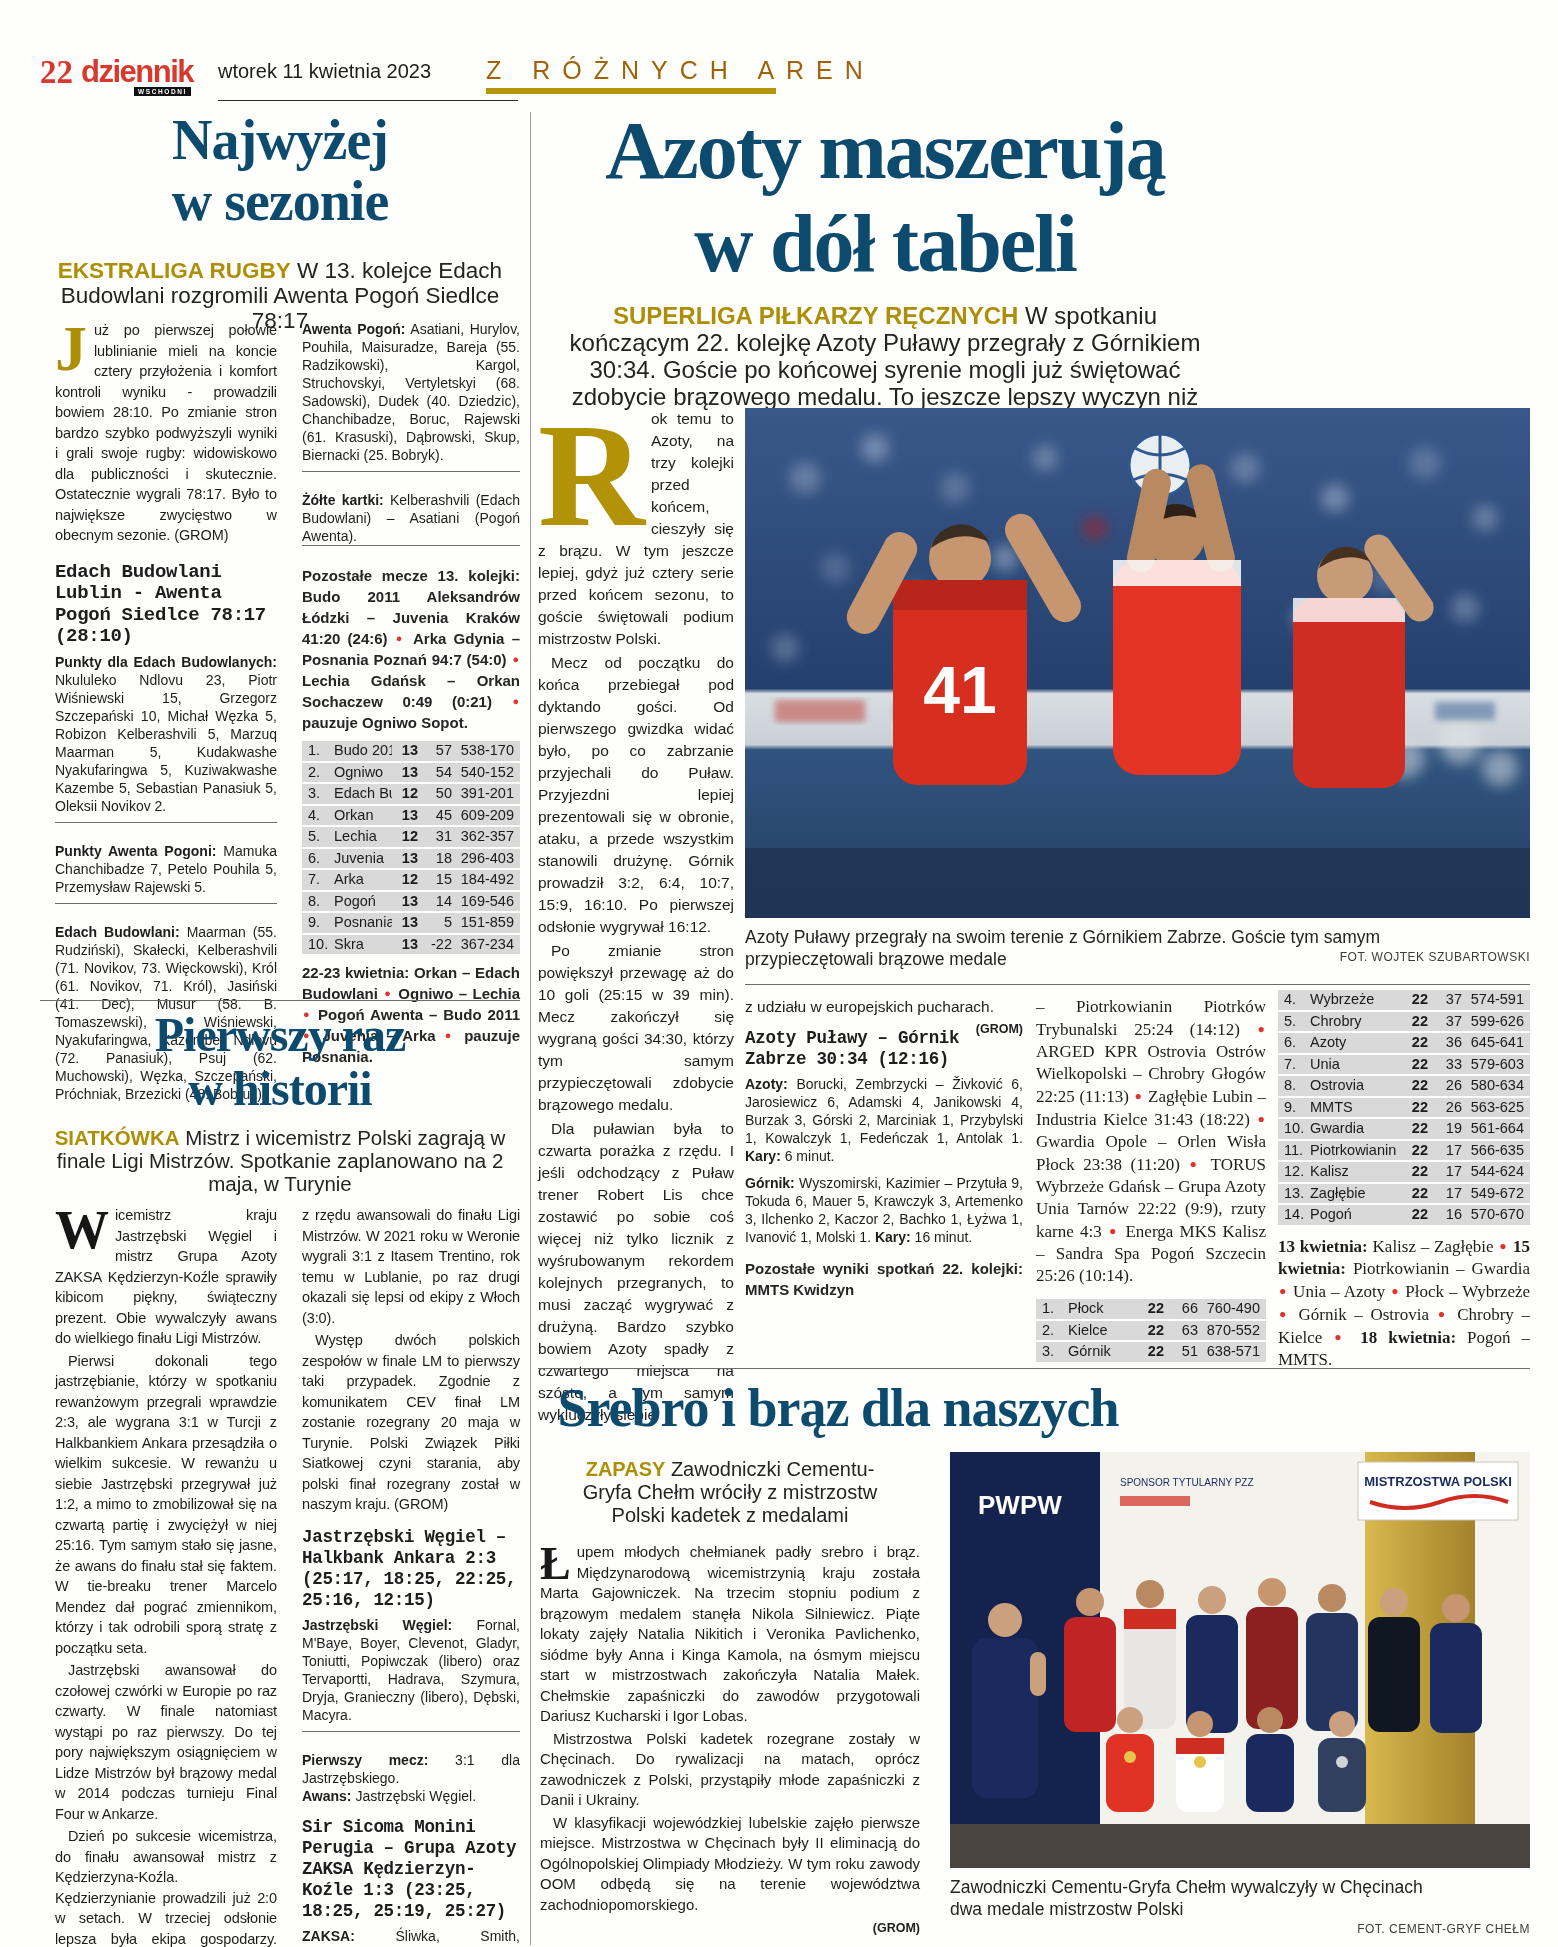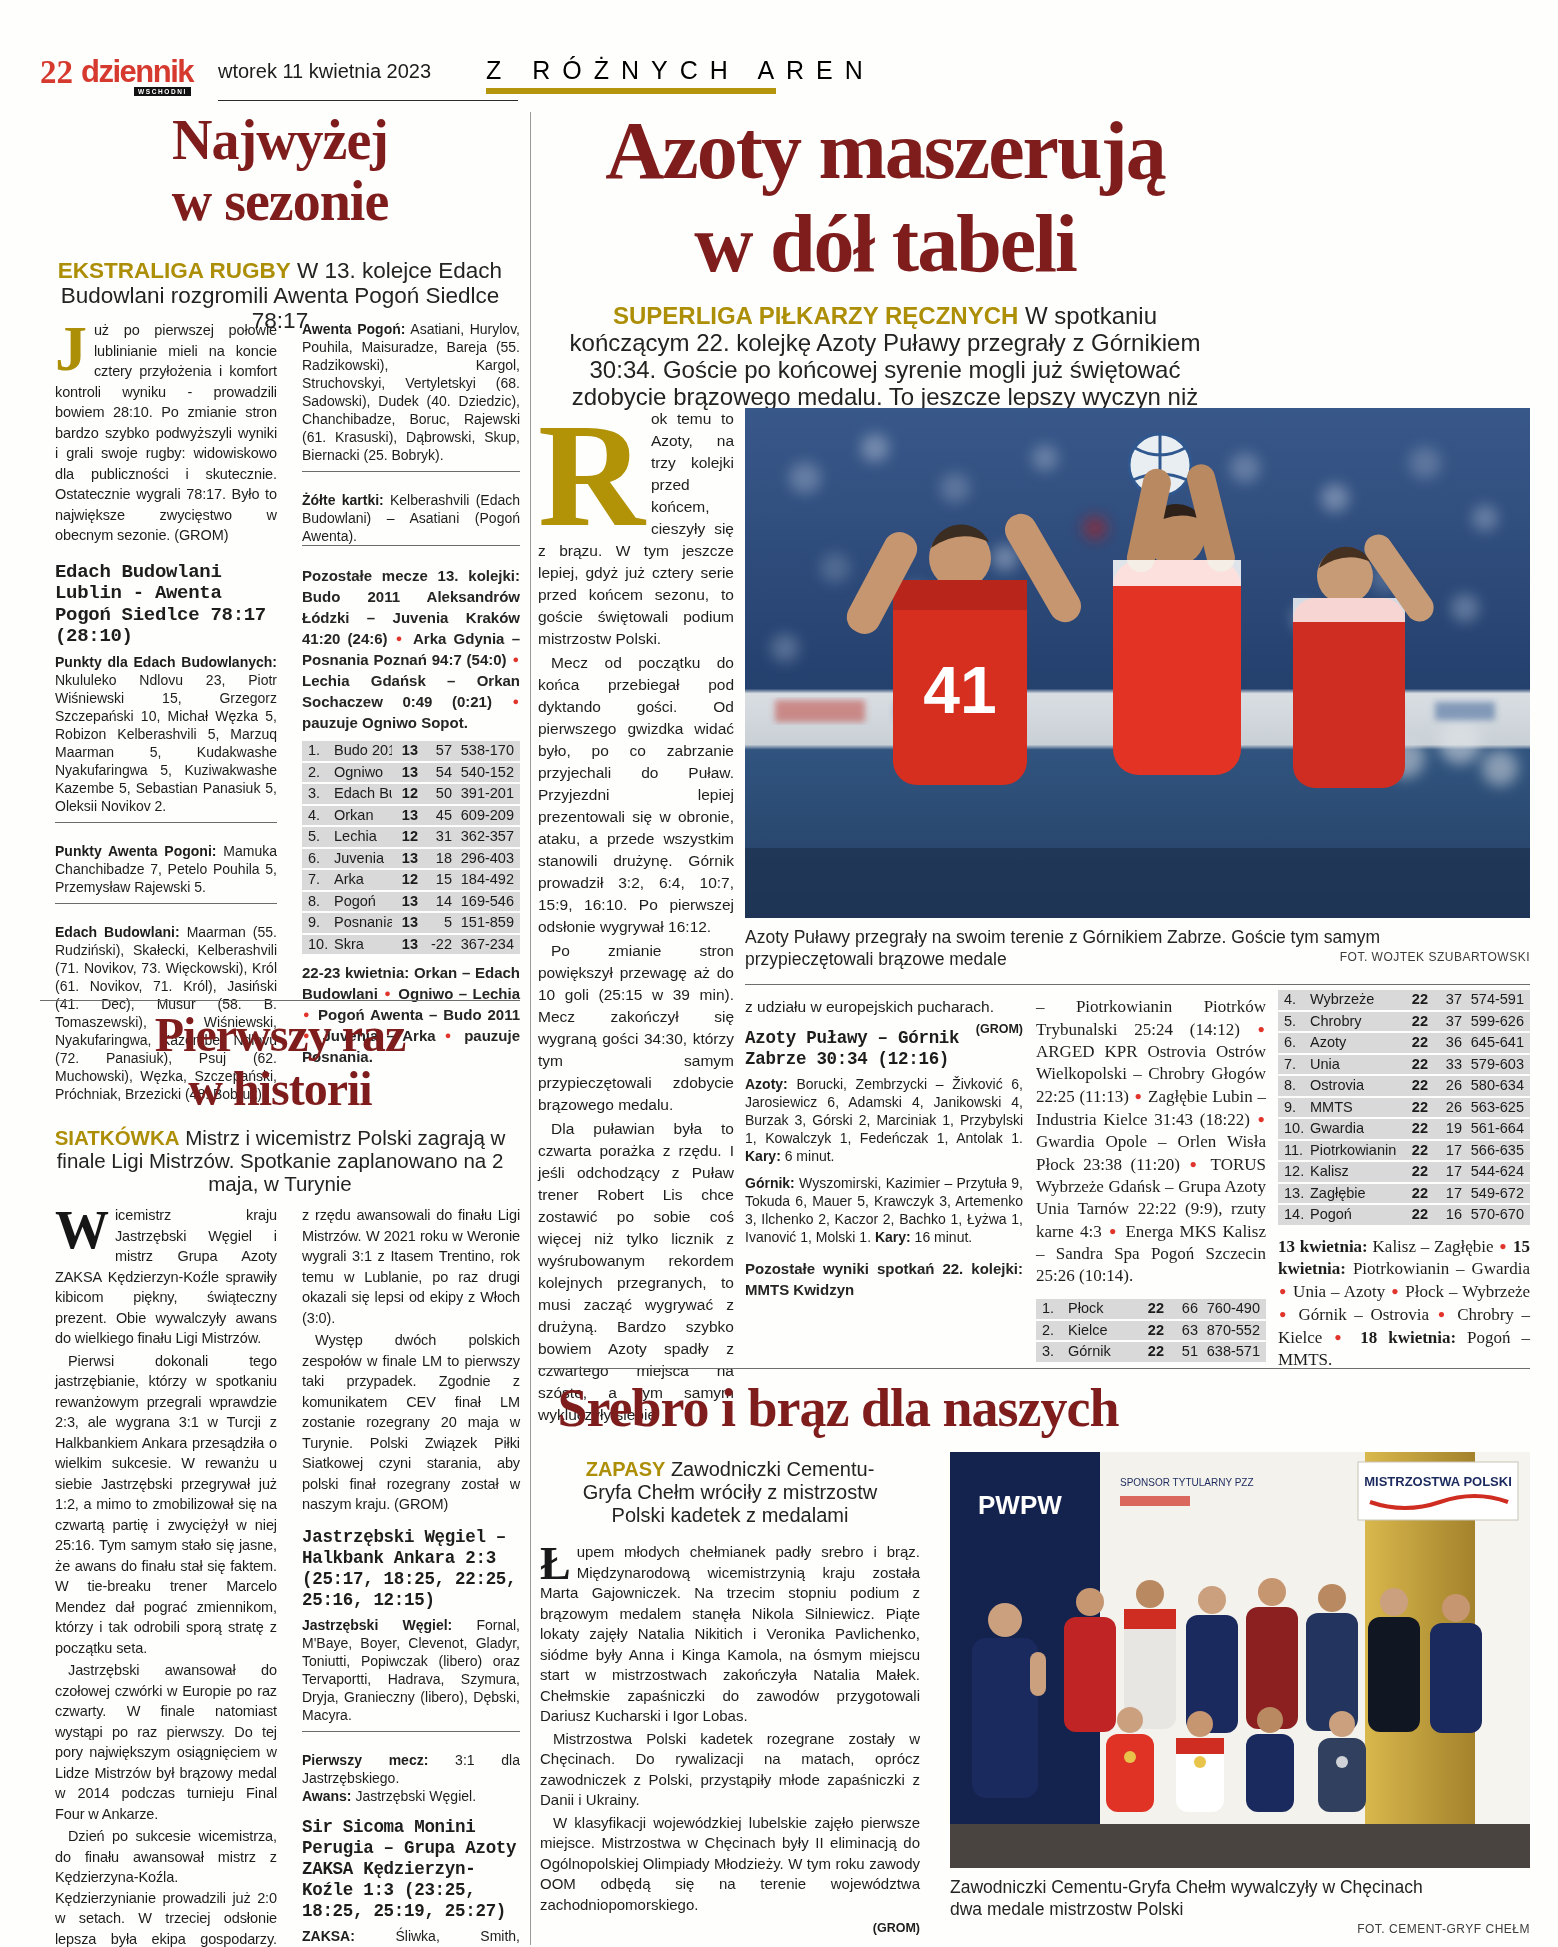--- a/index.html
+++ b/index.html
@@ -4,21 +4,21 @@
 <style>
   html,body{margin:0;padding:0;background:#e8e8e8;}
   .sheet{position:relative;width:1558px;height:1947px;background:#fefefd;overflow:hidden;
          font-family:"Liberation Sans",sans-serif;color:#1d1d1d;margin:0 auto;}
   .abs{position:absolute;}
   .center{text-align:center;}
   .jus{text-align:justify;hyphens:auto;overflow-wrap:break-word;}
   .bl{font-weight:bold;}
   .gold{color:#ad8e07;}
   .dot{color:#e1342b;font-size:.72em;vertical-align:2px;padding:0 1px;}
-  .headline{font-family:"Liberation Serif",serif;font-weight:bold;color:#7f1d1d;letter-spacing:-1px;}
+  .headline{font-family:"Liberation Serif",serif;font-weight:bold;color:#0c4a6e;letter-spacing:-1px;}
   .kickline{color:#232323;}
   .bp{font-size:14.5px;line-height:20.5px;margin:0 0 2px 0;letter-spacing:-.1px;}
   .b2{font-size:15.5px;line-height:22px;}
   .sp{font-size:14px;line-height:18px;margin:0;}
   .ind{text-indent:13px;}
   .gap{margin-top:9px;}
   .sep{border-top:1px solid #6b6b6b;padding-top:19px;margin-top:7px;}
   .subhead{font-weight:bold;font-size:19px;line-height:21.5px;margin:16px 0 5px 0;letter-spacing:-.3px;font-family:Liberation Mono, monospace;}
   .om{font-weight:bold;font-size:15px;line-height:21px;color:#252525;margin:0;}
   .trow{display:flex;align-items:center;background:#d9d9d9;margin-bottom:2px;padding:1px 6px;
@@ -41,21 +41,21 @@
   .grom-r{float:right;font-weight:bold;font-size:12.5px;}
   .lead-rugby{font-size:22.5px;line-height:25px;}
   .lead-hand{font-size:24px;line-height:27px;}
   .lead-volley{font-size:20.5px;line-height:23px;}
   .lead-wrest{font-size:20px;line-height:23px;}
   .logo22{font-family:"Liberation Serif",serif;font-weight:bold;color:#d6392e;font-size:33px;}
   .logobrand{font-weight:bold;color:#d6392e;font-size:31px;letter-spacing:-1.5px;position:relative;}
   .logochip{position:absolute;right:2px;bottom:-6px;background:#121212;color:#fff;font-size:6.5px;
             letter-spacing:1.6px;padding:1px 4px;font-weight:bold;}
   .datebar{font-size:20px;color:#1c1c1c;border-bottom:1.5px solid #2b2b2b;padding-bottom:17px;}
-  .secttitle{font-size:25px;letter-spacing:12px;color:#000000;white-space:nowrap;}
+  .secttitle{font-size:25px;letter-spacing:12px;color:#a16207;white-space:nowrap;}
   .goldbar{background:#b5950b;height:6px;}
 </style>
 </head>
 <body>
 
 <div class="sheet">
 
   <div class="abs" style="left:40px;top:54px;display:flex;align-items:flex-start;gap:8px;">
     <span class="logo22">22</span>
     <span class="logobrand">

